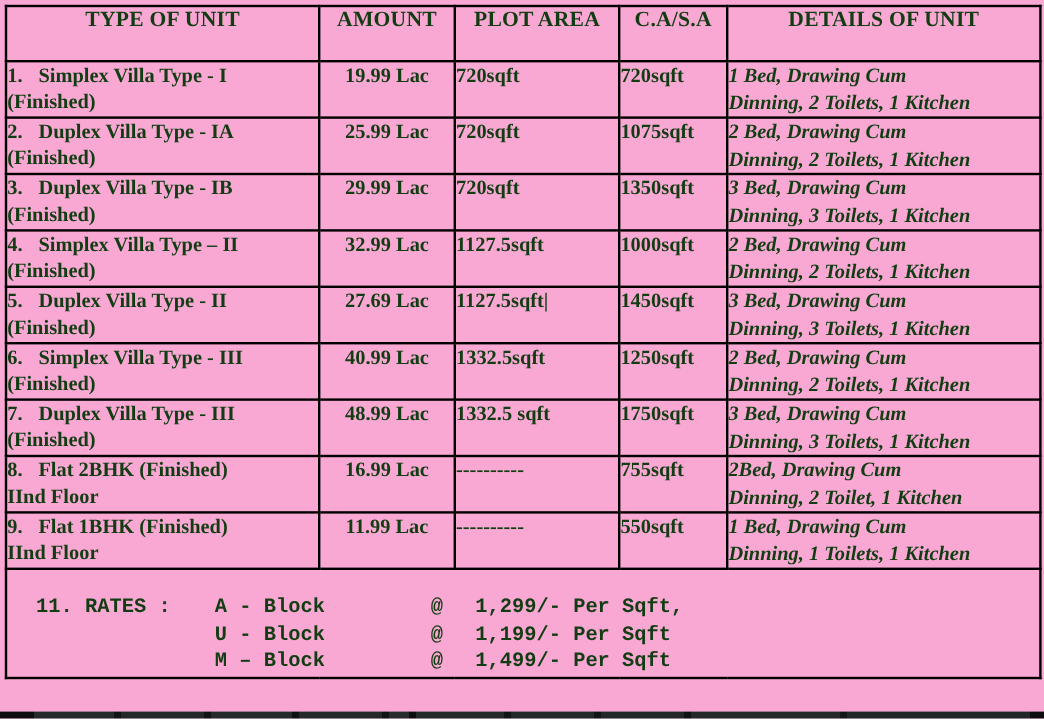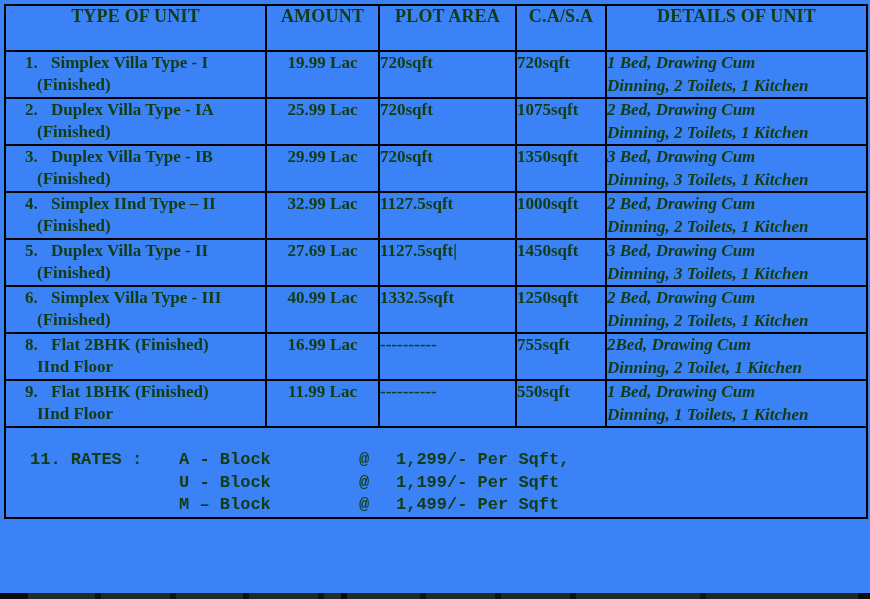--- a/index.html
+++ b/index.html
@@ -1,19 +1,19 @@
 <!DOCTYPE html>
 <html><head>
 <meta charset="utf-8">
 <style>
   html,body { margin:0; padding:0; background:#ffffff; }
   .page {
     position:relative;
     width:870px; height:599px;
-    background:#3b82f6;
+    background:#f9a8d4;
     font-family:"Liberation Serif","DejaVu Serif",serif;
     font-weight:bold;
     color:#123c12;
     overflow:hidden;
   }
   table.price-table {
     position:absolute; left:4px; top:4px;
     width:862px;
     border-collapse:collapse;
     table-layout:fixed;
@@ -26,23 +26,23 @@
   }
   th.hd {
     font-size:18px;
     text-align:center;
     padding-top:4px;
     height:44px;
     letter-spacing:0.2px;
   }
   tr.data-row { height:45px; }
   td.c1 { font-size:17px; line-height:22px; padding-top:2px; }
-  .l1 { padding-left:19px; white-space:nowrap; }
+  .l1 { white-space:nowrap; }
   .num { display:inline-block; min-width:26px; }
-  .l2 { padding-left:31px; white-space:nowrap; }
+  .l2 { white-space:nowrap; }
   td.c2 { font-size:17px; text-align:center; padding-top:2px; line-height:22px;margin-top:10px; }
   td.c3 { font-size:17px; padding:2px 0 0 9px; line-height:22px; white-space:nowrap; }
   td.c4 { font-size:17px; padding:2px 0 0 6px; line-height:22px; white-space:nowrap; }
   td.c5 { font-size:17px; padding:2px 0 0 8px; line-height:22.5px; white-space:pre-line;font-style:italic; }
   td.rates-cell { height:88px; }
   .rates { padding:21px 0 0 24px; font-size:17px; }
   .rates-line {
     display:grid;
     grid-template-columns:149px 180px 37px auto;
     line-height:22.5px;
@@ -124,21 +124,21 @@
     <td class="c2">29.99 Lac</td>
     <td class="c3">720sqft</td>
     <td class="c4">1350sqft</td>
     <td class="c5">3 Bed, Drawing Cum
 Dinning, 3 Toilets, 1 Kitchen</td>
   </tr>
 
   <tr class="data-row">
     <td class="c1">
       <div class="l1">
-        <span class="num">4.</span><span>Simplex IInd Type – II</span>
+        <span class="num">4.</span><span>Simplex Villa Type – II</span>
       </div>
       <div class="l2">(Finished)</div>
     </td>
     <td class="c2">32.99 Lac</td>
     <td class="c3">1127.5sqft</td>
     <td class="c4">1000sqft</td>
     <td class="c5">2 Bed, Drawing Cum
 Dinning, 2 Toilets, 1 Kitchen</td>
   </tr>
 
@@ -163,20 +163,33 @@
       </div>
       <div class="l2">(Finished)</div>
     </td>
     <td class="c2">40.99 Lac</td>
     <td class="c3">1332.5sqft</td>
     <td class="c4">1250sqft</td>
     <td class="c5">2 Bed, Drawing Cum
 Dinning, 2 Toilets, 1 Kitchen</td>
   </tr>
 
+  <tr class="data-row">
+    <td class="c1">
+      <div class="l1">
+        <span class="num">7.</span><span>Duplex Villa Type - III</span>
+      </div>
+      <div class="l2">(Finished)</div>
+    </td>
+    <td class="c2">48.99 Lac</td>
+    <td class="c3">1332.5 sqft</td>
+    <td class="c4">1750sqft</td>
+    <td class="c5">3 Bed, Drawing Cum
+Dinning, 3 Toilets, 1 Kitchen</td>
+  </tr>
 
   <tr class="data-row">
     <td class="c1">
       <div class="l1">
         <span class="num">8.</span><span>Flat 2BHK (Finished)</span>
       </div>
       <div class="l2">IInd Floor</div>
     </td>
     <td class="c2">16.99 Lac</td>
     <td class="c3">----------</td>

